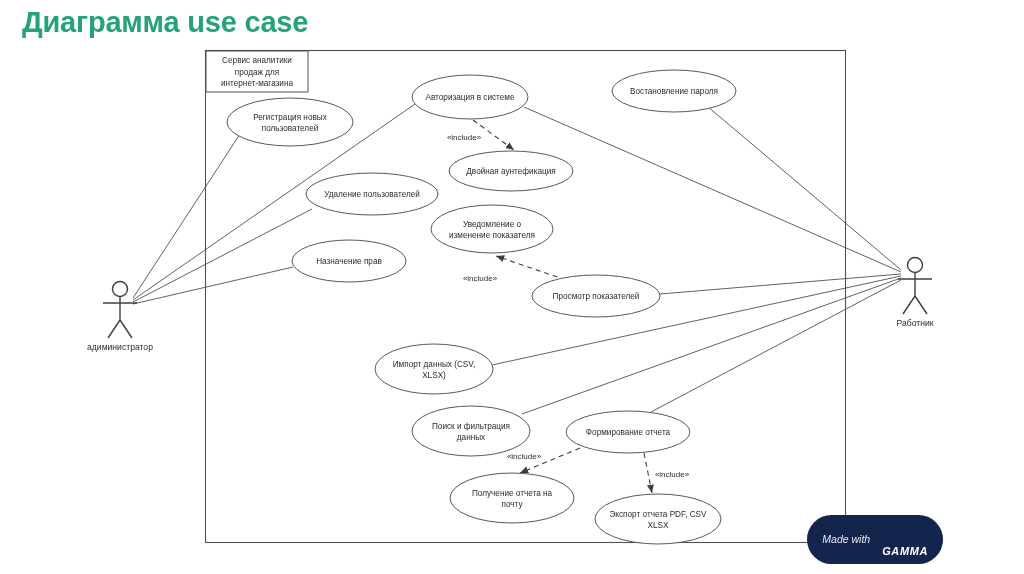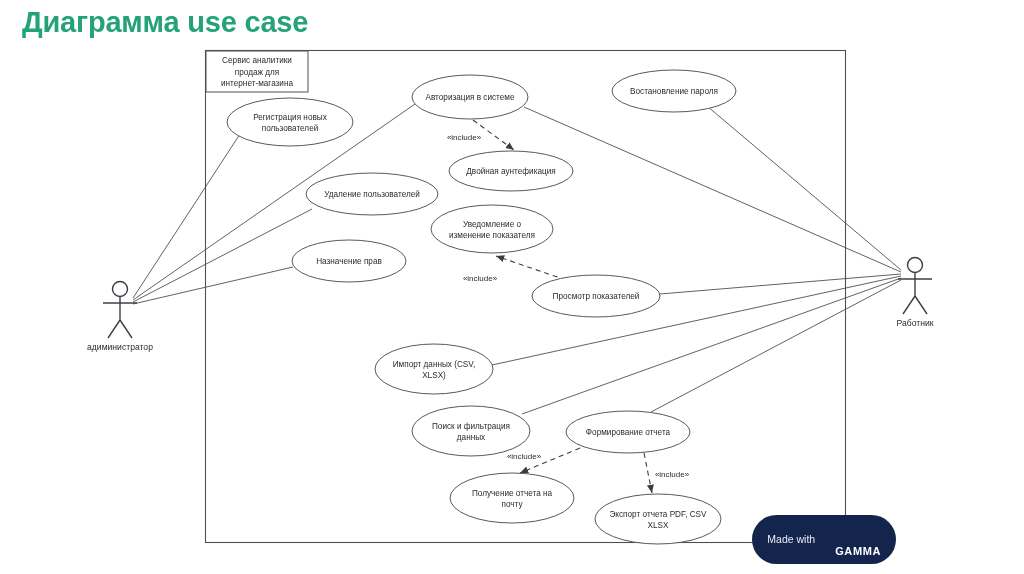--- a/index.html
+++ b/index.html
@@ -12,20 +12,21 @@
     height: 574px;
     position: relative;
     overflow: hidden;
     font-family: "Liberation Sans", sans-serif;
   }
   #slide {
     position: absolute;
     inset: 0;
     width: 908px;
     height: 574px;
+    padding-left: 47px;
   }
   #slide-title {
     position: absolute;
     left: 22px;
     top: 6px;
     font-family: "Liberation Sans", sans-serif;
     font-size: 29px;
     font-weight: bold;
     color: #24a27a;
     letter-spacing: -0.2px;
@@ -77,21 +78,22 @@
   }
   #gamma-badge {
     position: absolute;
     right: 12px;
     bottom: 10px;
     background: #14254d;
     border-radius: 999px;
     padding: 6px 15px 7px 15px;
     display: flex;
     align-items: center;
-    gap: 20px;
+    gap: 12px;
+    font-style: italic;
   }
   #gamma-badge .made {
     color: #e8ecf5;
     font-size: 10.5px;
     font-family: "Liberation Sans", sans-serif;
   }
   #gamma-badge .brand {
     color: #ffffff;
     font-size: 11px;
     font-weight: bold;

